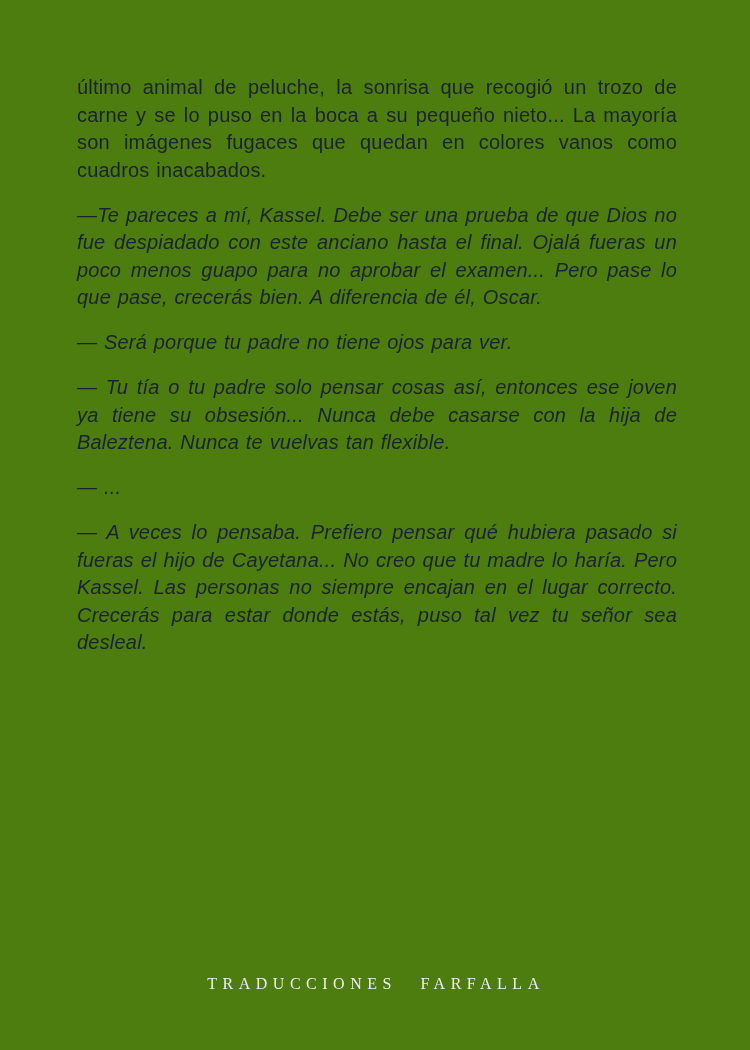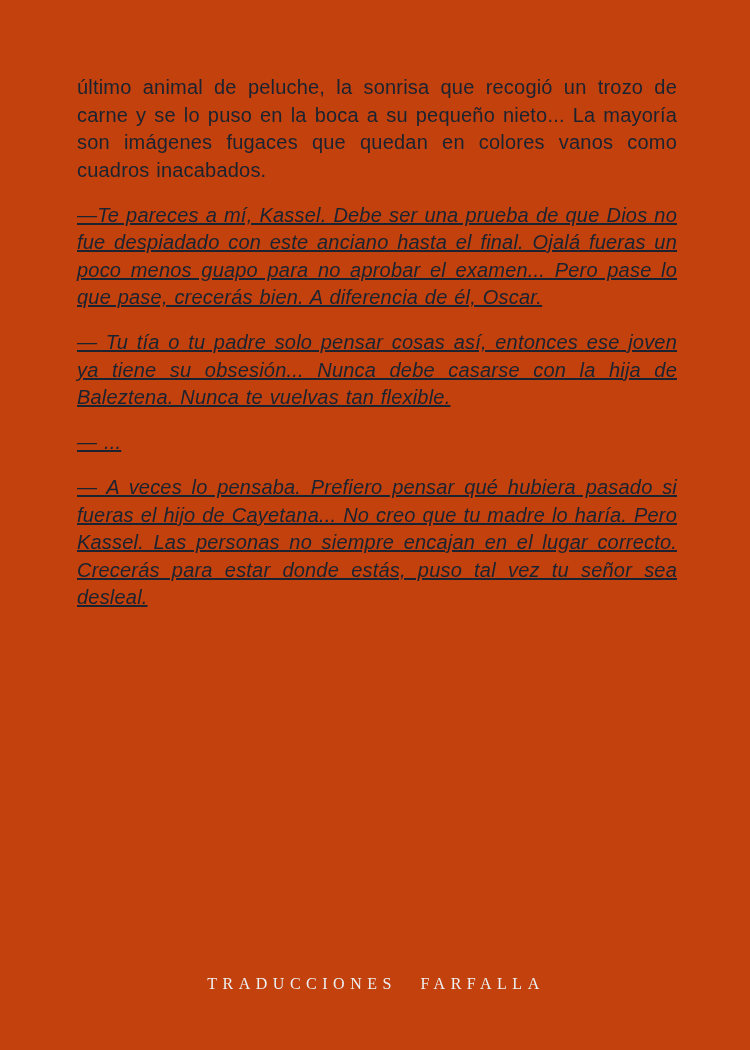--- a/index.html
+++ b/index.html
@@ -10,40 +10,39 @@
     width: 750px;
     height: 1050px;
     background: #8C9FB2;
     position: relative;
     overflow: hidden;
     font-family: "Liberation Sans", "DejaVu Sans", sans-serif;
   }
   .page {
     position: absolute;
     inset: 0;
-    background: #c2410c;
+    background: #4d7c0f;
   }
   .text-column {
     position: absolute;
     left: 77px;
     top: 74px;
     width: 600px;
     color: #1B2330;
   }
   .para {
     font-size: 20px;
     line-height: 27.5px;
     margin: 0 0 17.5px 0;
     text-align: justify;
     letter-spacing: 0.2px;
     word-spacing: 1px;
   }
   .para.italic {
     font-style: italic;
-    text-decoration: underline;
   }
   .footer {
     position: absolute;
     left: 2px;
     right: 0;
     top: 975px;
     text-align: center;
     font-family: "Liberation Serif", "DejaVu Serif", serif;
     font-size: 16px;
     letter-spacing: 5.5px;
@@ -52,18 +51,19 @@
     font-weight: 400;
   }
 </style>
 </head>
 <body>
 
 <div class="page">
   <div class="text-column">
     <p class="para normal">último animal de peluche, la sonrisa que recogió un trozo de carne y se lo puso en la boca a su pequeño nieto... La mayoría son imágenes fugaces que quedan en colores vanos como cuadros inacabados.</p>
     <p class="para italic">—Te pareces a mí, Kassel. Debe ser una prueba de que Dios no fue despiadado con este anciano hasta el final. Ojalá fueras un poco menos guapo para no aprobar el examen... Pero pase lo que pase, crecerás bien. A diferencia de él, Oscar.</p>
+    <p class="para italic">— Será porque tu padre no tiene ojos para ver.</p>
     <p class="para italic">— Tu tía o tu padre solo pensar cosas así, entonces ese joven ya tiene su obsesión... Nunca debe casarse con la hija de Baleztena. Nunca te vuelvas tan flexible.</p>
     <p class="para italic">— ...</p>
     <p class="para italic">— A veces lo pensaba. Prefiero pensar qué hubiera pasado si fueras el hijo de Cayetana... No creo que tu madre lo haría. Pero Kassel. Las personas no siempre encajan en el lugar correcto. Crecerás para estar donde estás, puso tal vez tu señor sea desleal.</p>
   </div>
   <div class="footer">TRADUCCIONES FARFALLA</div>
 </div>
 
 </body></html>

